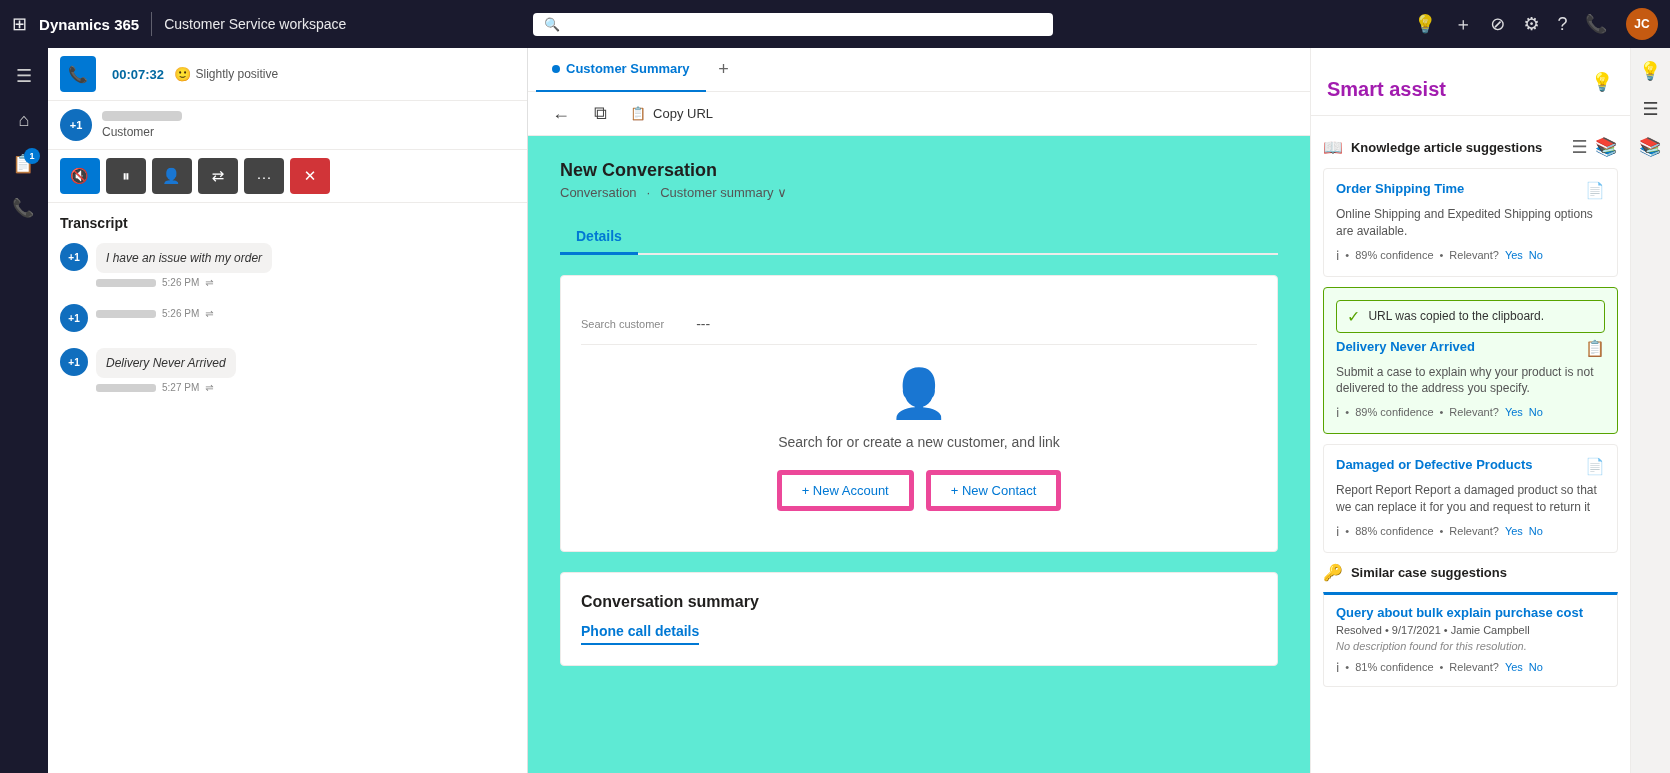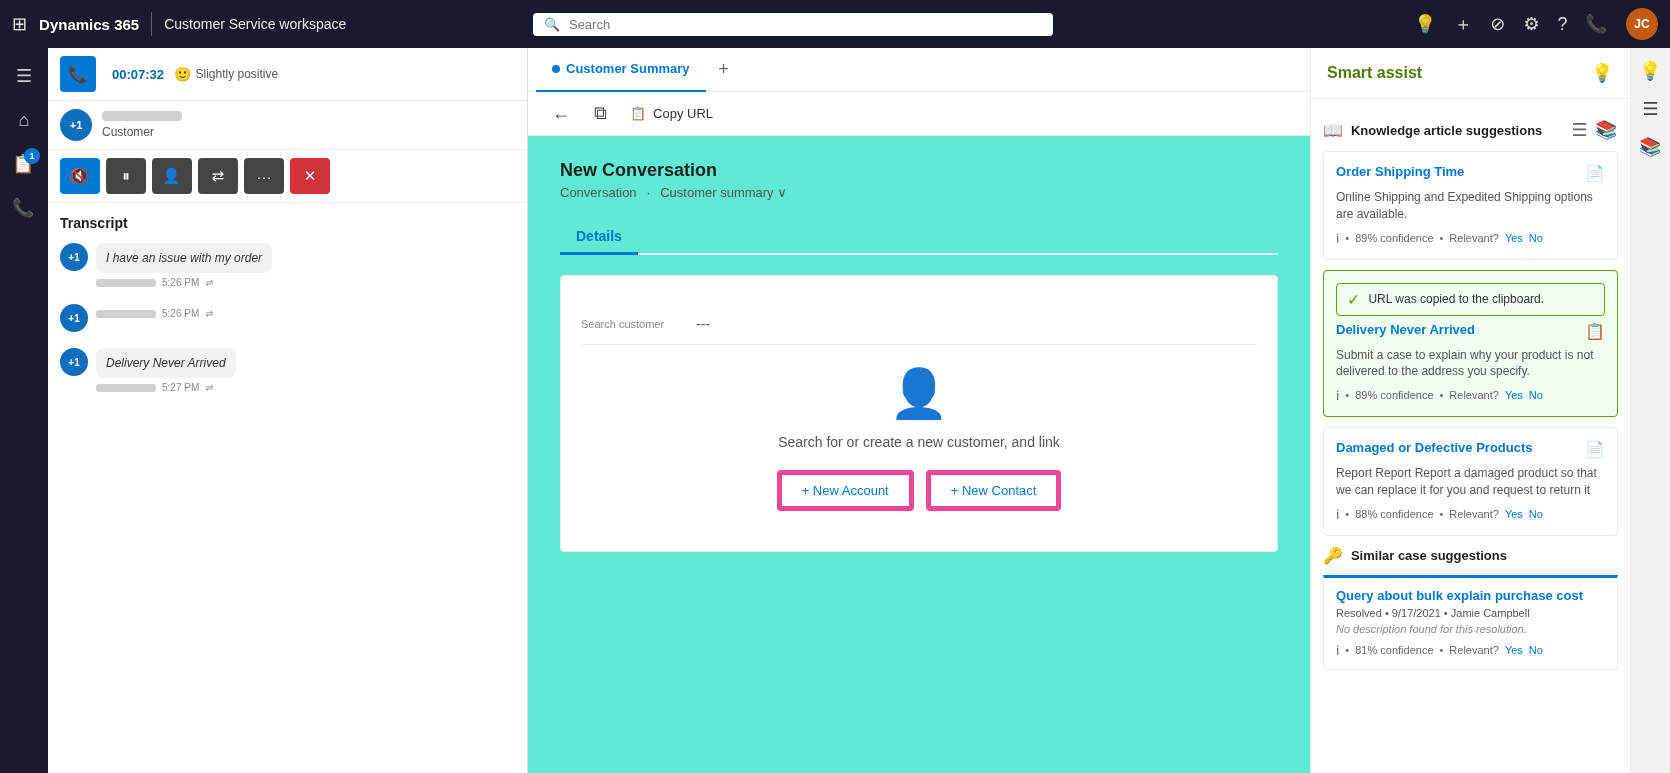--- a/index.html
+++ b/index.html
@@ -192,21 +192,21 @@
 
     
     .smart-panel {
       width: 320px; background: #fff; border-left: 1px solid #edebe9;
       display: flex; flex-direction: column; overflow: hidden;
     }
     .smart-header {
       padding: 14px 16px; display: flex; align-items: center; justify-content: space-between;
       border-bottom: 1px solid #edebe9;
     }
-    .smart-title { font-size: 16px; font-weight: 700; color: #4d7c0f; }
+    .smart-title { font-size: 20px; font-weight: 700; color: #a21caf; margin-top: 16px; }
     .smart-icon-btn { background: none; border: none; cursor: pointer; font-size: 18px; color: #666; }
 
     .smart-body { flex: 1; overflow-y: auto; padding: 12px; }
 
     .section-label {
       display: flex; align-items: center; gap: 8px;
       font-size: 13px; font-weight: 600; color: #201f1e; margin: 8px 0 10px 0;
     }
     .section-label-icon { font-size: 16px; }
 
@@ -271,21 +271,20 @@
 
 <nav class="topnav">
   <span class="topnav-grid-icon">⊞</span>
   <div class="topnav-logo">
     <span>Dynamics 365</span>
   </div>
   <div class="topnav-divider"></div>
   <span class="topnav-workspace">Customer Service workspace</span>
   <div class="topnav-search">
     <span>🔍</span>
-    <input type="text" placeholder="Search" style="">
   </div>
   <div class="topnav-actions">
     <span class="topnav-icon">💡</span>
     <span class="topnav-icon">＋</span>
     <span class="topnav-icon">⊘</span>
     <span class="topnav-icon">⚙</span>
     <span class="topnav-icon">?</span>
     <span class="topnav-icon">📞</span>
     <div class="topnav-avatar">JC</div>
   </div>
@@ -414,20 +413,24 @@
           <span style="color:#555;font-size:14px;">---</span>
         </div>
         <div class="person-icon">👤</div>
         <span class="search-hint">Search for or create a new customer, and link</span>
         <div class="action-btns">
           <button class="action-btn">+ New Account</button>
           <button class="action-btn">+ New Contact</button>
         </div>
       </div>
 
+      <div class="conv-summary-card">
+        <div class="conv-summary-title">Conversation summary</div>
+        <div class="phone-details-tab">Phone call details</div>
+      </div>
     </div>
   </div>
 
   <div class="smart-panel">
     <div class="smart-header">
       <span class="smart-title">Smart assist</span>
       <button class="smart-icon-btn">💡</button>
     </div>
 
     <div class="smart-body">

